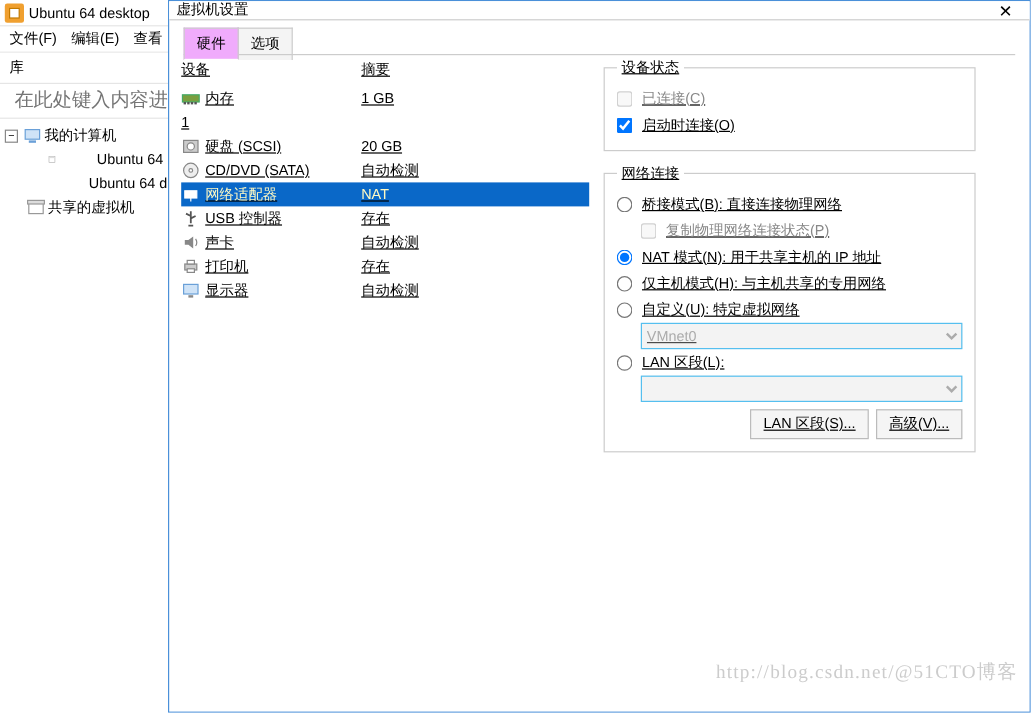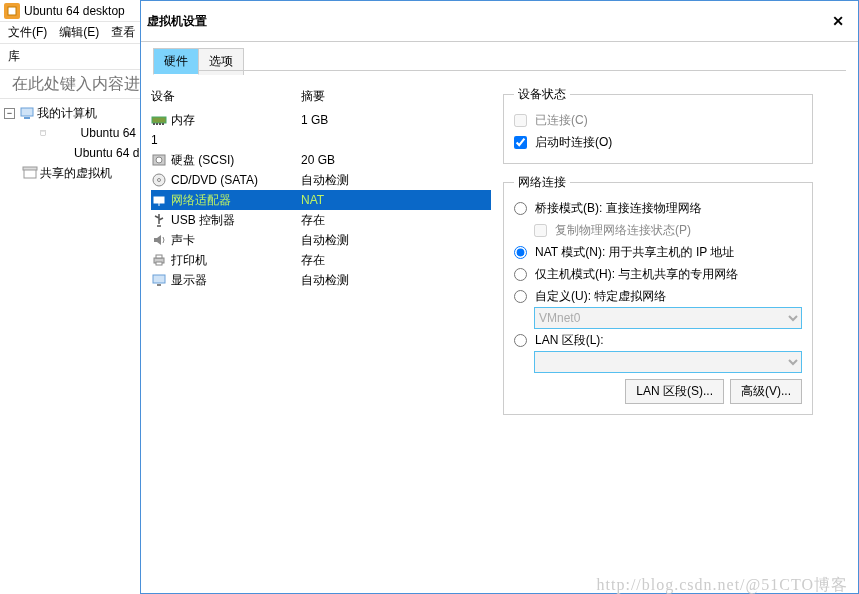--- a/index.html
+++ b/index.html
@@ -17,38 +17,38 @@
 .tree { padding: 4px 4px; }
 .tree-row { display: flex; align-items: center; height: 20px; gap: 2px; white-space: nowrap; }
 .tree-row .exp { width: 11px; height: 11px; border: 1px solid #888; display: inline-flex; align-items: center; justify-content: center; font-size: 9px; line-height: 1; margin-right: 2px; }
 .tree-row.indent1 { padding-left: 18px; }
 .tree-row.indent2 { padding-left: 36px; gap: 34px; }
 .tree-ico { width: 16px; height: 16px; display: inline-block; }
 .left-pane { position: absolute; left: 0; top: 44px; width: 140px; height: 550px; background: #fff; }
 
 
 .dialog { position: absolute; left: 140px; top: 0; width: 719px; height: 594px; background: #fff; border: 1px solid #4a90d9; }
-.dlg-titlebar { height: 41px; background: #fff; border-bottom: 1px solid #ccc; display: flex; align-items: center; padding: 0 6px; font-weight: bold; }
+.dlg-titlebar { height: 16px; background: #fff; border-bottom: 1px solid #ccc; display: flex; align-items: center; padding: 0 6px; }
 .dlg-titlebar .title { flex: 1; }
 .dlg-close { width: 28px; text-align: center; font-size: 14px; cursor: default; }
 .dlg-body { display: flex; padding: 8px 10px 10px 10px; height: calc(100% - 28px); gap: 10px; position: relative; }
 .tabs { position: absolute; left: 12px; top: 6px; display: flex; }
 .tab { padding: 4px 10px; border: 1px solid #ccc; border-bottom: none; background: #fff; margin-right: -1px; }
-.tab.active { background: #7dd3fc; border-bottom: 1px solid #fff; position: relative; z-index: 2; }
+.tab.active { background: #f0abfc; border-bottom: 1px solid #fff; position: relative; z-index: 2; }
 .tab.inactive { background: #f4f4f4; }
 .tabline { position: absolute; left: 12px; right: 12px; top: 28px; border-top: 1px solid #ccc; }
-.hw-panel { margin-top: 36px; flex: 1; display: flex; gap: 12px; min-width: 0; }
+.hw-panel { margin-top: 23px; flex: 1; display: flex; gap: 12px; min-width: 0; text-decoration: underline; }
 
 .device-list { width: 340px; }
 .dl-header { display: flex; padding: 2px 0 4px 0; border-bottom: 1px solid transparent; }
 .dl-header .col1 { width: 150px; }
 .dl-row { display: flex; align-items: center; height: 20px; }
 .dl-row .ico { width: 16px; height: 16px; margin-right: 4px; display: inline-flex; align-items: center; justify-content: center; }
 .dl-row .col1 { width: 150px; display: flex; align-items: center; }
-.dl-row.selected { background: #0a68c8; color: #bef264; }
+.dl-row.selected { background: #0a68c8; color: #fef9c3; }
 .dl-row.selected .ico svg * { stroke: #fff; fill: #fff; }
 
 .right-col { width: 310px; display: flex; flex-direction: column; gap: 10px; }
 fieldset { border: 1px solid #ccc; padding: 6px 10px 10px 10px; margin: 0; }
 legend { padding: 0 4px; }
 .cb-row, .rb-row { display: flex; align-items: center; height: 22px; gap: 4px; }
 .cb-row.disabled, .rb-row.disabled { color: #888; }
 .cb-row.ind { padding-left: 20px; }
 input[type=checkbox], input[type=radio] { margin: 0 4px 0 0; }
 select { width: 100%; height: 22px; background: #f0f0f0; border: 1px solid #0ea5e9; color: #666; }

